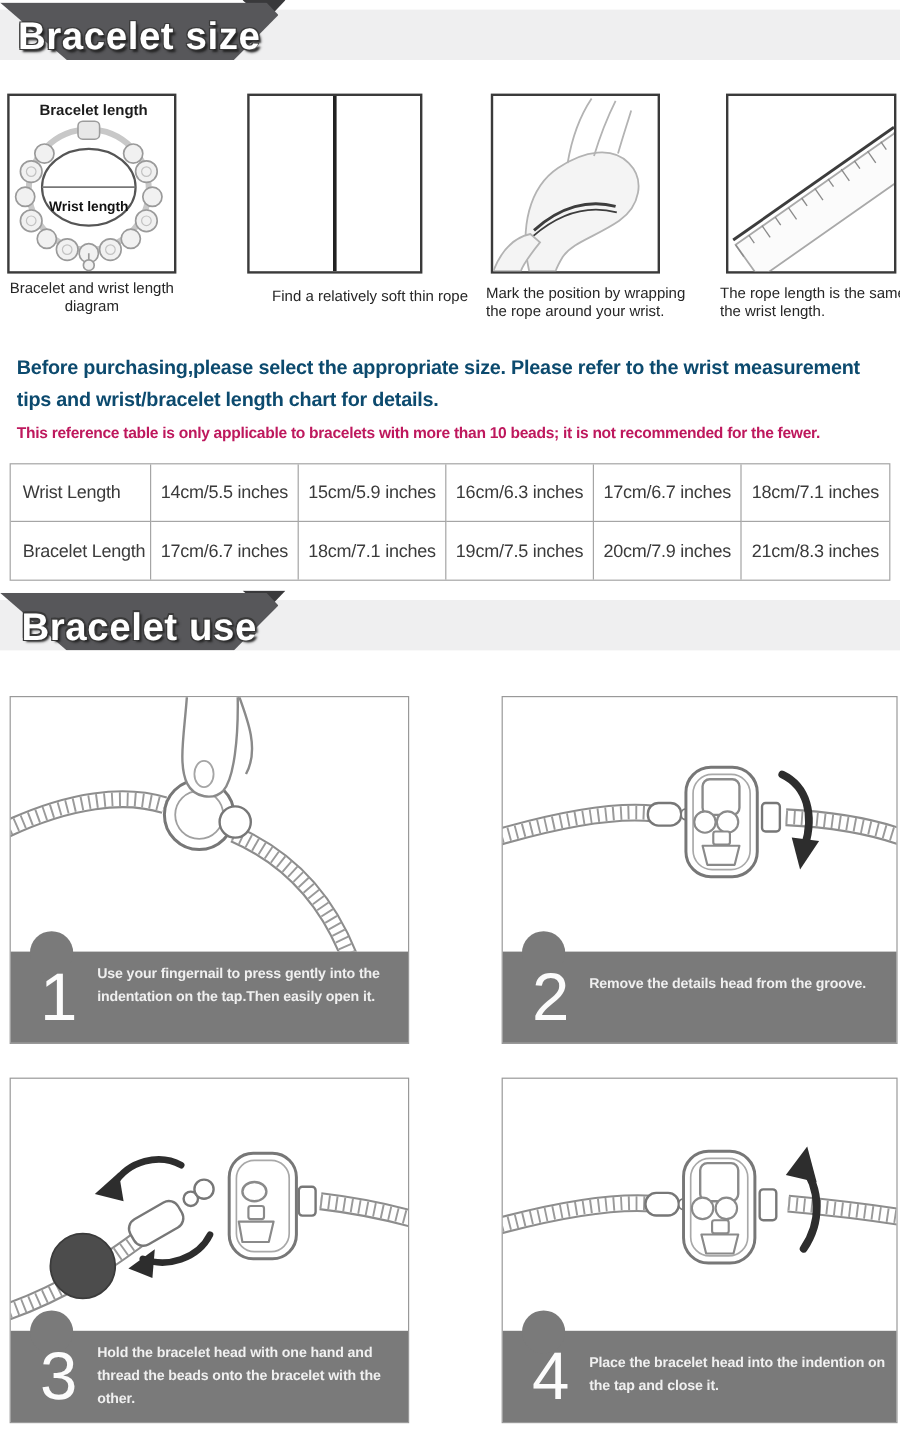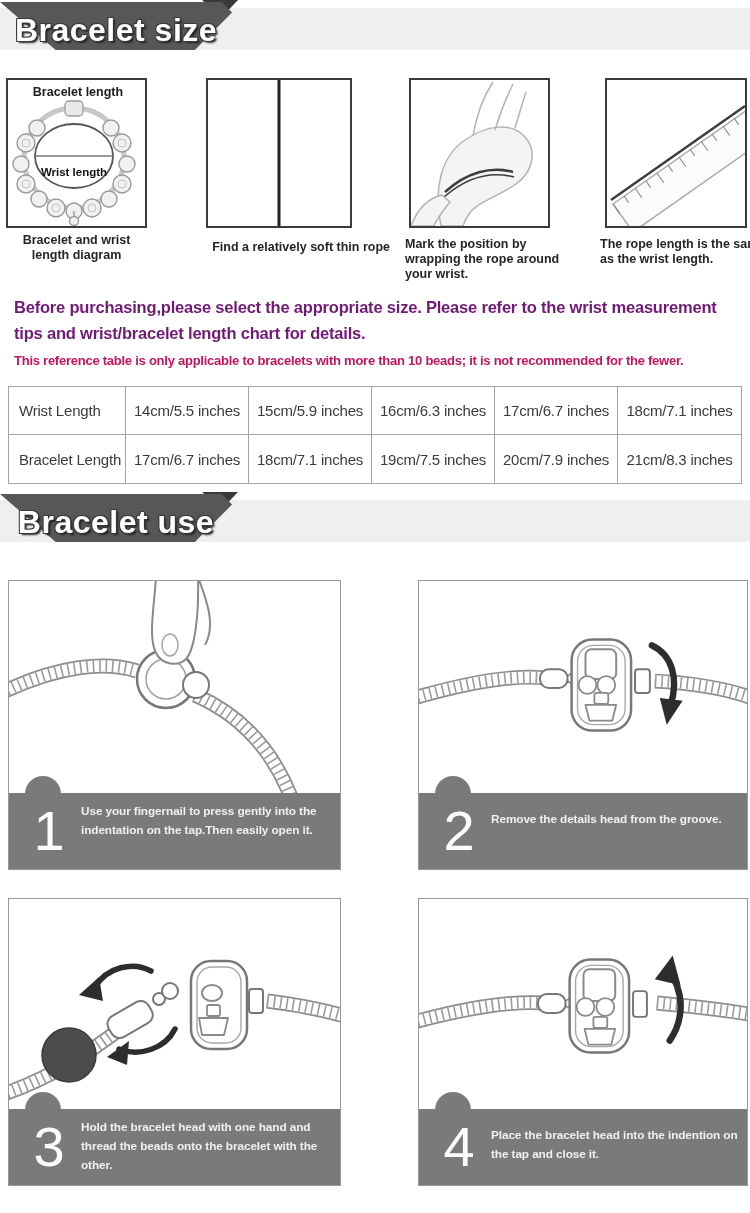--- a/index.html
+++ b/index.html
@@ -12,25 +12,25 @@
   .fold{position:absolute;left:202px;top:0;width:36px;height:17px;background:#39393b;
         clip-path:polygon(0 0,100% 0,55% 100%);}
   .ribbon{position:absolute;left:0;top:2px;width:232px;height:48px;background:#57575a;
         clip-path:polygon(0 0,95.7% 0,100% 22%,84% 100%,24% 100%);}
   .ribbon-text{position:absolute;left:0;top:12px;width:232px;text-align:center;
         color:#fff;font-size:32px;font-weight:700;letter-spacing:.5px;
         text-shadow:-1px -1px 0 #3a3a3a,1px -1px 0 #3a3a3a,-1px 1px 0 #3a3a3a,2px 2px 2px #222;}
 
   
   .imgbox{position:absolute;top:78px;height:150px;background:#fff;border:2px solid #3a3a3a;box-sizing:border-box;}
-  .cap{position:absolute;color:#262626;font-weight:700;font-size:12.5px;line-height:1.18;}
+  .cap{position:absolute;color:#262626;font-weight:400;font-size:12.5px;line-height:1.18;}
   .cap.center{text-align:center;}
   .cap.nowrap{white-space:nowrap;text-align:right;}
 
-  .intro{position:absolute;left:14px;top:294px;width:724px;color:#701a75;
+  .intro{position:absolute;left:14px;top:294px;width:724px;color:#0c4a6e;
          font-size:16.5px;font-weight:700;line-height:26px;letter-spacing:-.2px;}
   .note{position:absolute;left:14px;top:353px;width:736px;color:#be185d;
         font-size:13px;font-weight:700;letter-spacing:-.25px;white-space:nowrap;}
 
   
   .size-table{position:absolute;left:8px;top:386px;width:734px;height:98px;box-sizing:border-box;
         border:1px solid #a5a5a5;display:grid;grid-template-columns:117px repeat(5,1fr);
         grid-template-rows:1fr 1fr;}
   .size-table .cell{border-right:1px solid #a5a5a5;border-bottom:1px solid #a5a5a5;
         display:flex;align-items:center;justify-content:center;

